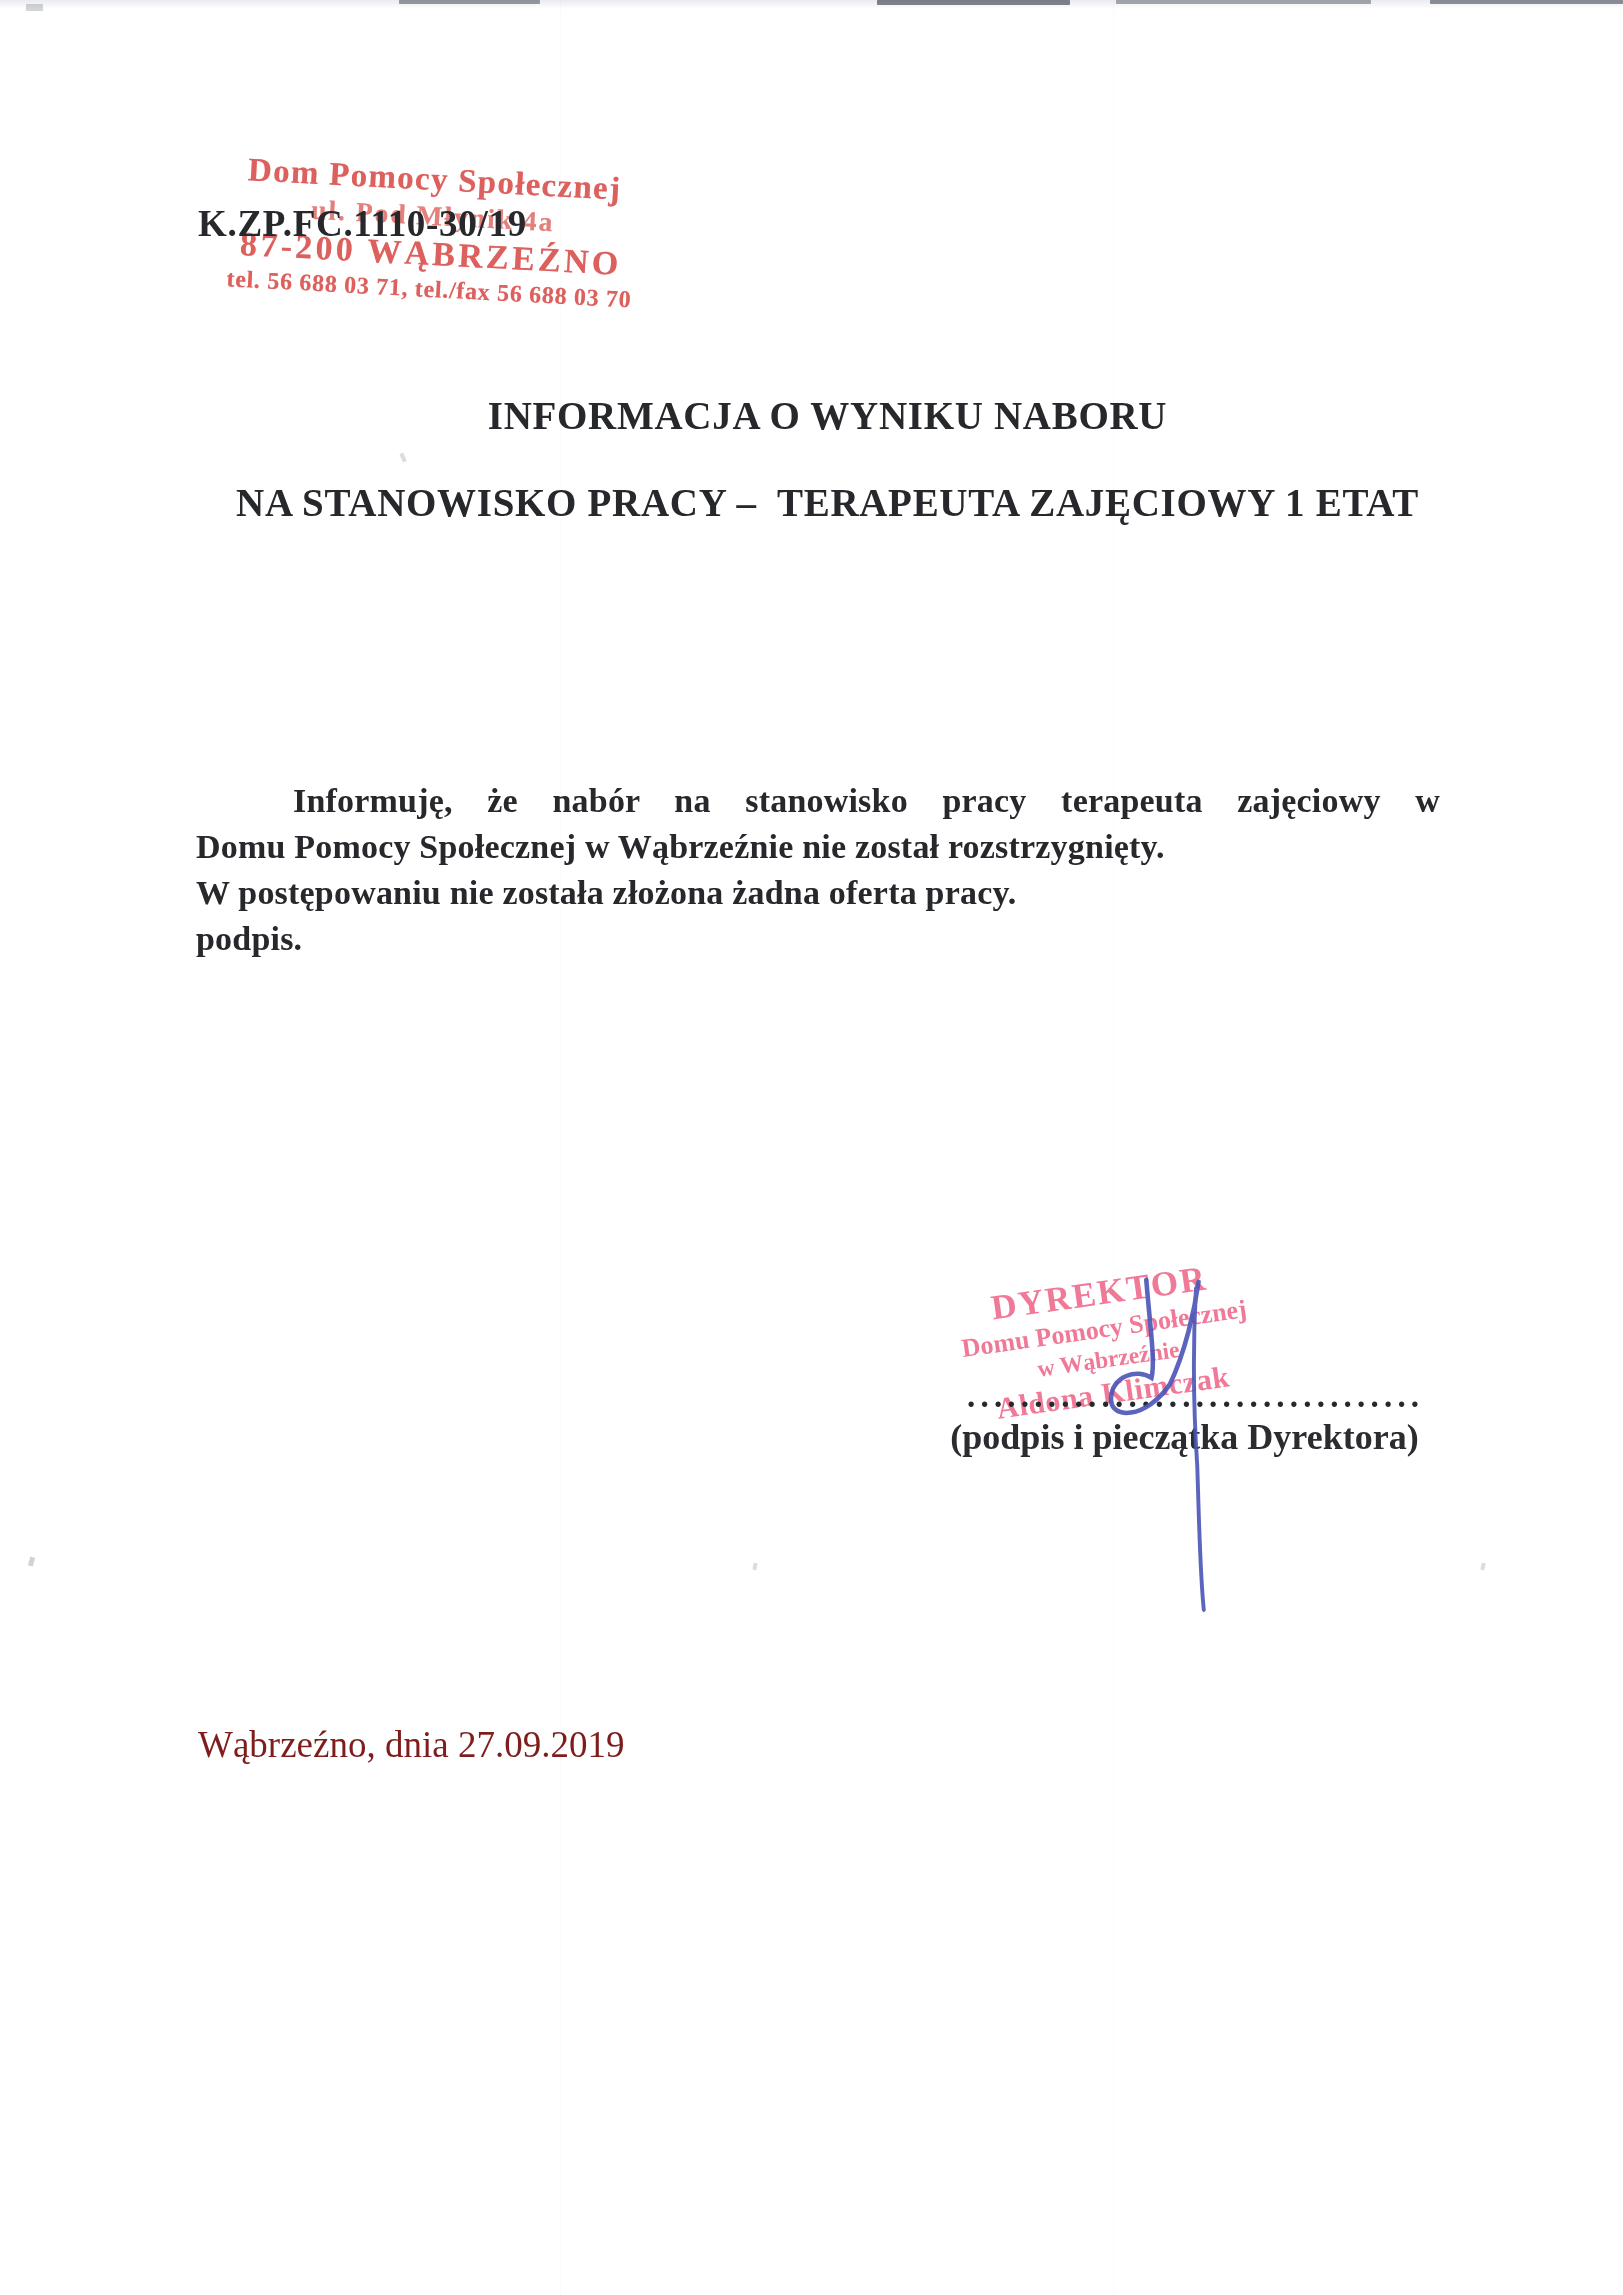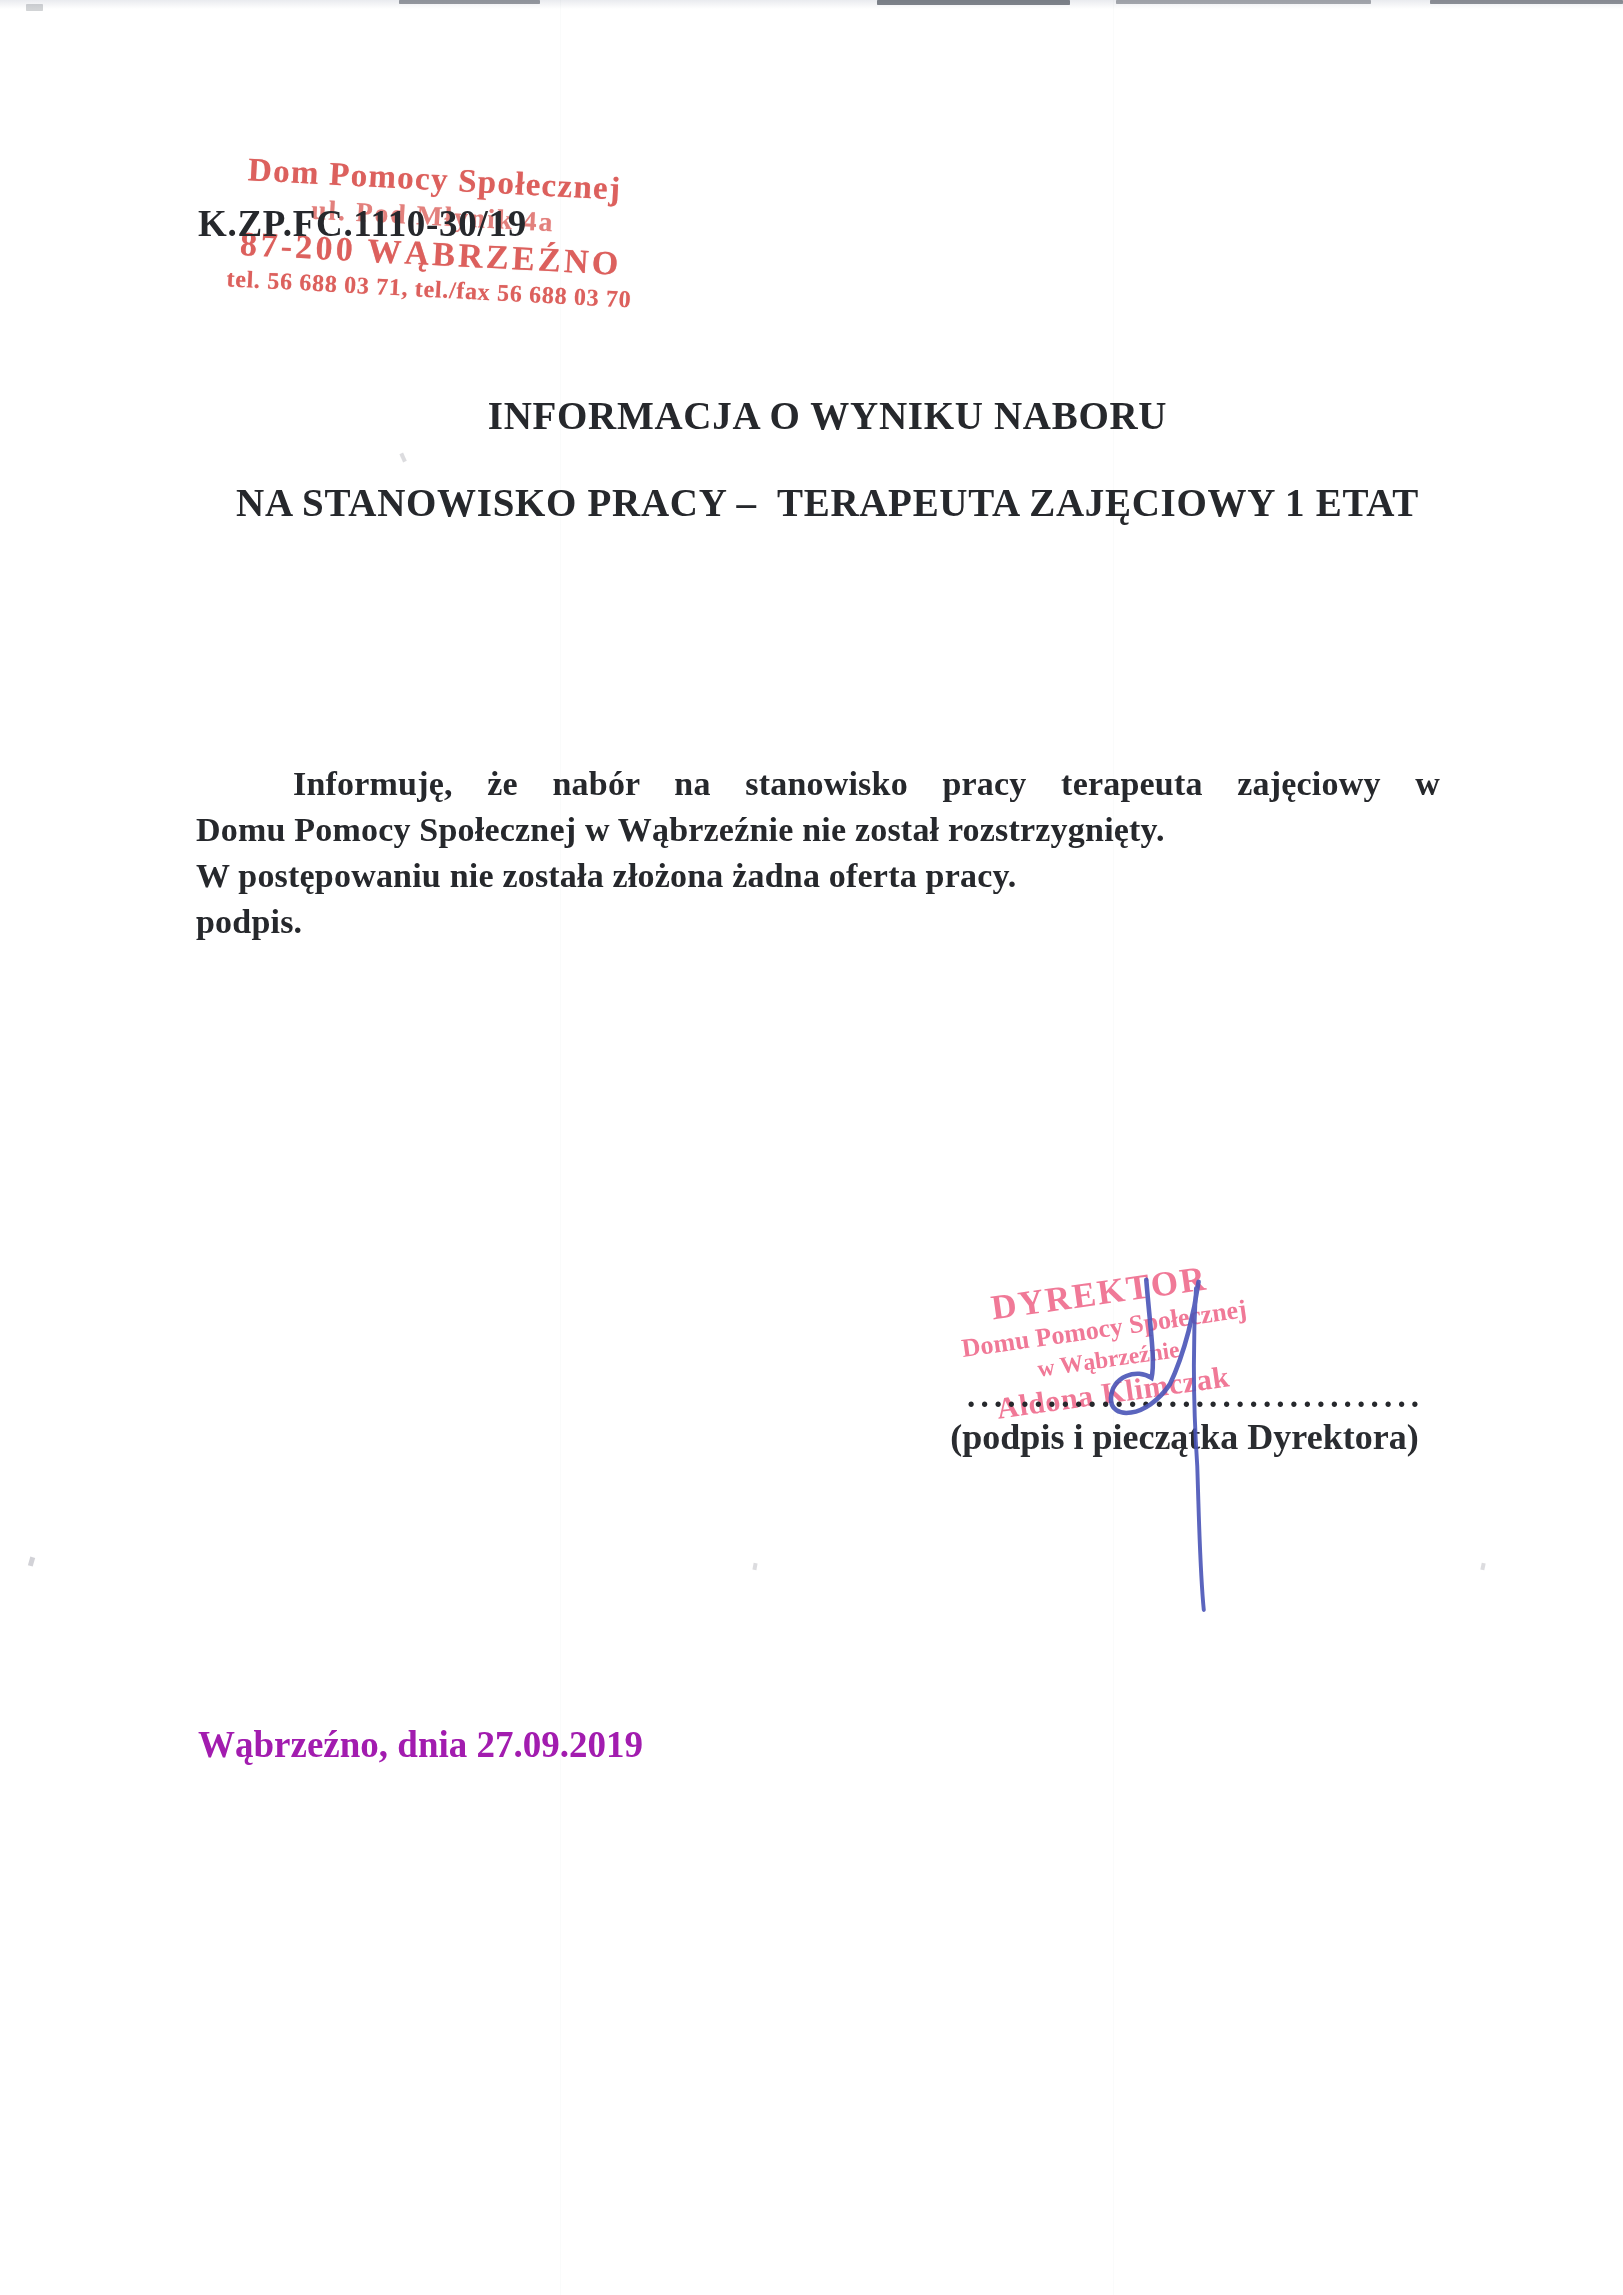--- a/index.html
+++ b/index.html
@@ -99,20 +99,21 @@
   }
   .body-line {
     height: 46px;
     line-height: 46px;
     white-space: nowrap;
   }
   .body-line.justify-full {
     white-space: normal;
     text-align: justify;
     text-align-last: justify;
+    margin-top: 17px;
   }
   .body-line.first-indent { text-indent: 97px; }
 
   
   .director-stamp {
     position: absolute;
     left: 952px; top: 1273px;
     width: 308px;
     text-align: center;
     transform: rotate(-8deg);
@@ -153,22 +154,22 @@
     width: 157px; height: 353px;
     z-index: 30;
     opacity: .9;
   }
 
   
   .date-line {
     position: absolute;
     left: 198px; top: 1723px;
     font-size: 37px;
-    font-weight: bold;
-    color: #a21caf;
+    font-weight: normal;
+    color: #7f1d1d;
   }
 
   
   .streak { position: absolute; top: 0; width: 1.3px; height: 2295px; background: rgba(60,70,90,0.025); }
   .streak-1 { left: 560px; }
   .streak-2 { left: 1113px; }
 </style>
 </head>
 <body>
 

